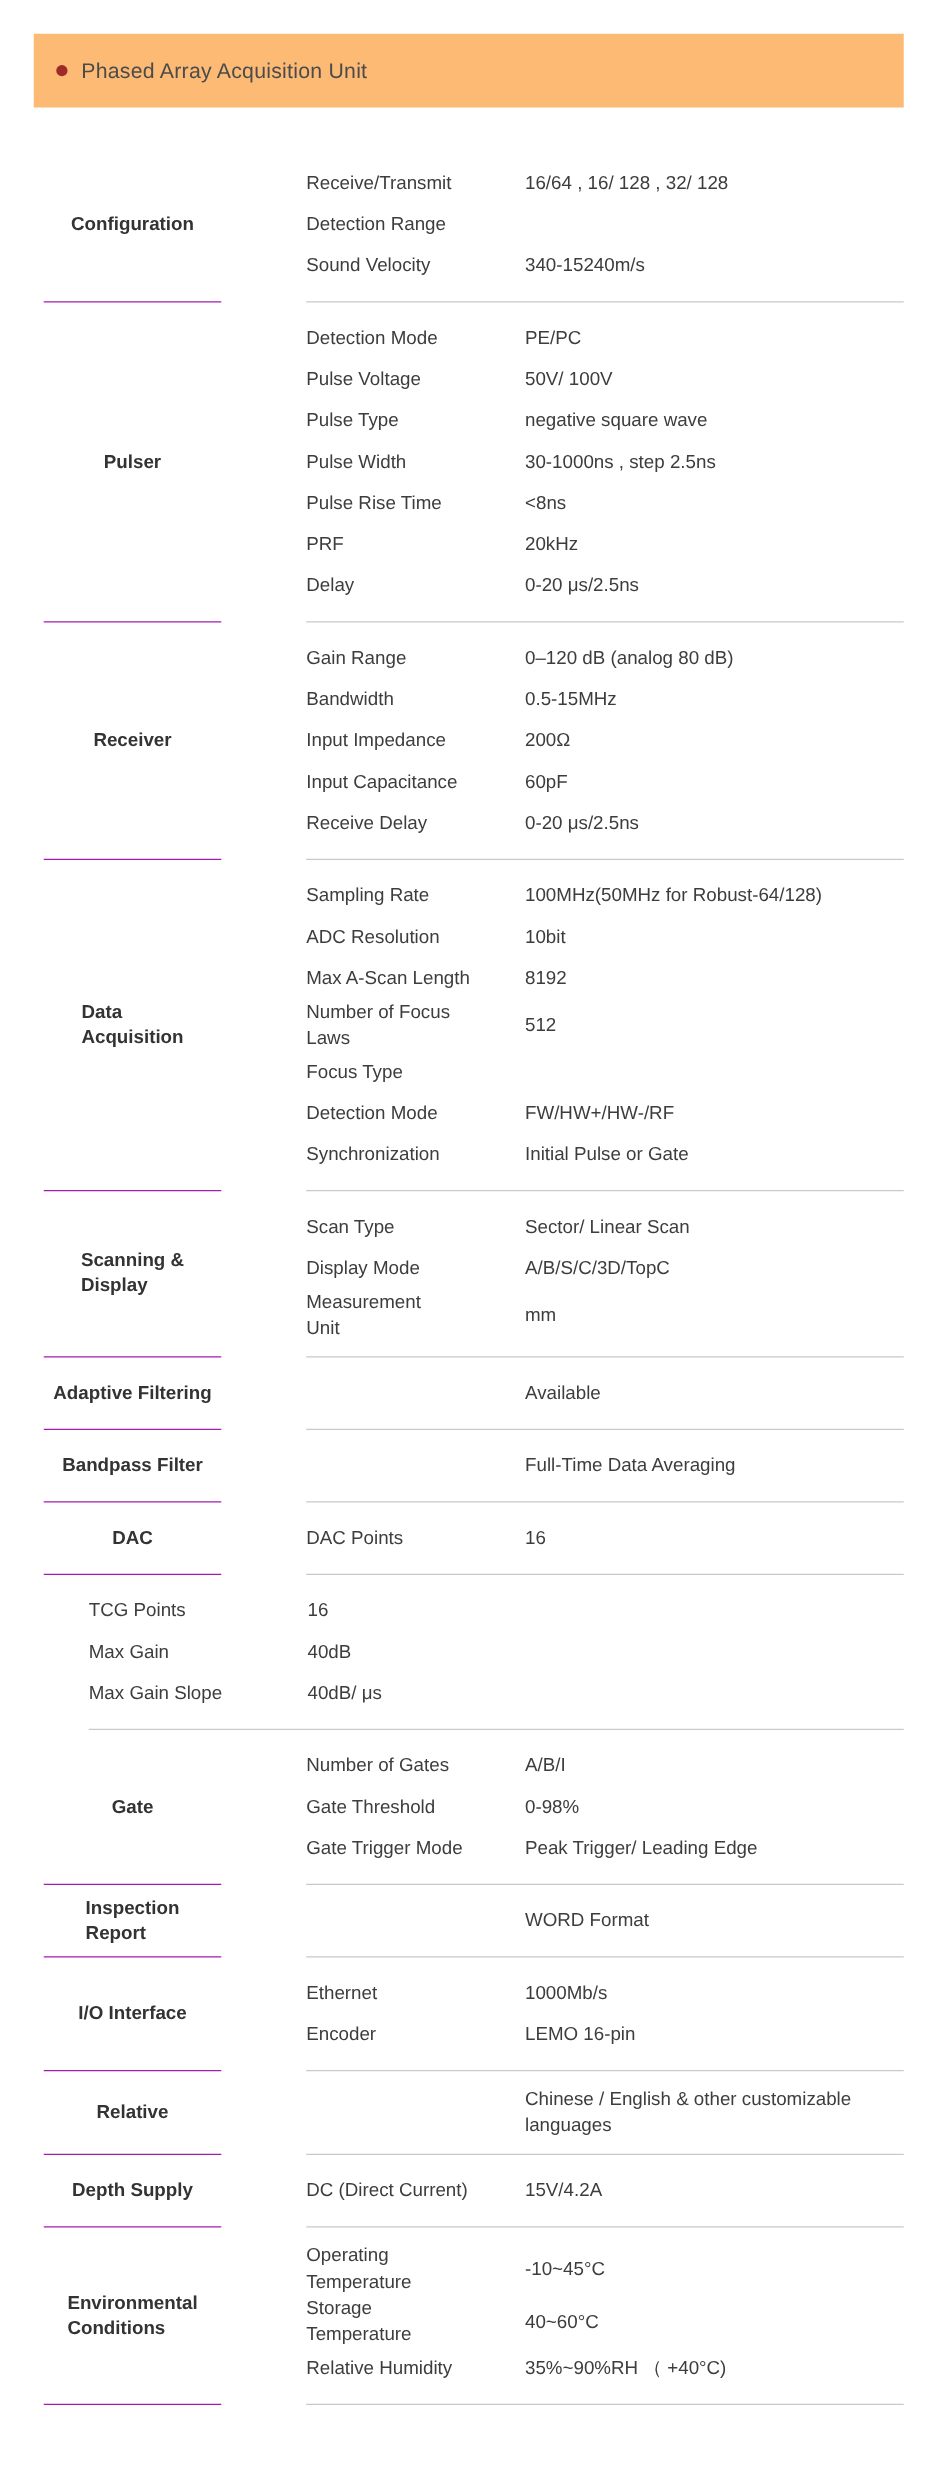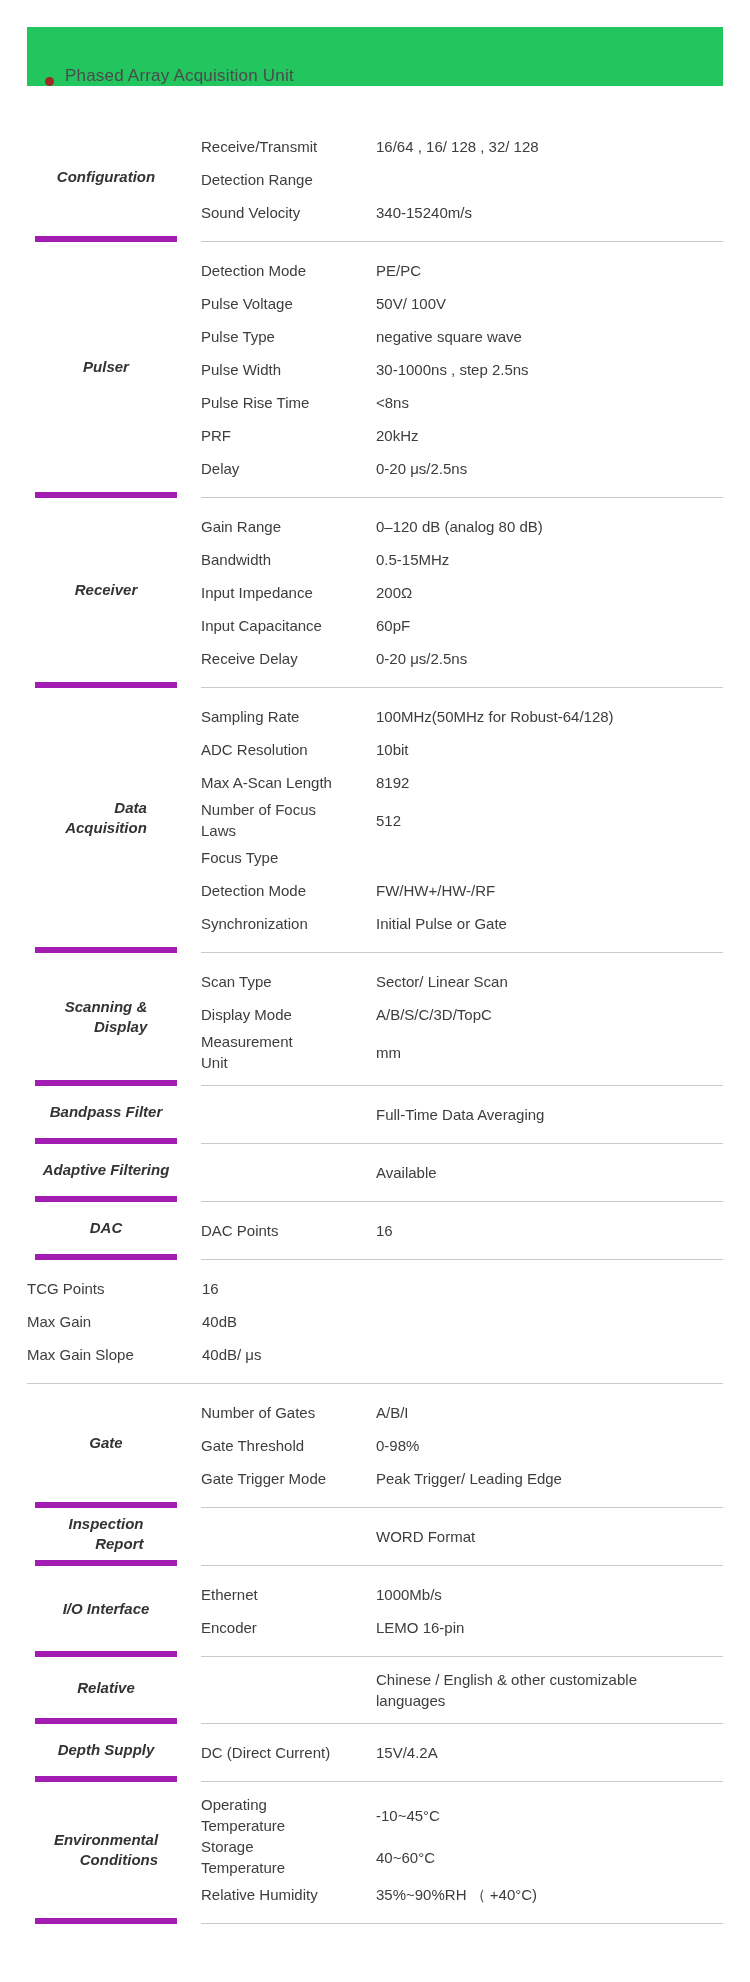--- a/index.html
+++ b/index.html
@@ -6,52 +6,52 @@
   html,body { background:#ffffff; }
   body {
     width:750px; height:1982px; overflow:hidden;
     font-family:"Liberation Sans","DejaVu Sans",sans-serif;
     color:#3d3d3d;
   }
   .page { padding:27px 27px 0 27px; }
 
   
   .header-bar {
-    height:59px; background:#22c55e;
-    display:flex; align-items:flex-end;
+    height:59px; background:#fdba74;
+    display:flex; align-items:center;
     padding-left:18px;
   }
   .bullet {
     width:9px; height:9px; border-radius:50%;
     background:#9e2b28; flex:0 0 auto;
   }
   .header-title {
     margin-left:11px;
     font-size:17px; font-weight:500; color:#4b4b4b;
     letter-spacing:0.2px;
   }
 
   
   .spec-table { margin-top:32px; }
   .section { display:flex; }
   .cat {
     width:142px; margin-left:8px; margin-right:24px;
-    border-bottom:6px solid #a21caf;
+    border-bottom:1px solid #a21caf;
     display:flex; align-items:center; justify-content:center;
-    text-align:right;
-    font-style:italic;
+    text-align:left;
   }
   .cat span {
     font-size:15px; font-weight:600; color:#333333;
     line-height:20px; white-space:pre-line;
   }
   .content {
     flex:1 1 auto;
     border-bottom:1px solid #c9c9c9;
     padding:12px 0;
+    margin-left:44px;
   }
   .row {
     display:grid; grid-template-columns:175px 1fr;
     align-items:center; min-height:33px;
   }
   .param, .value {
     font-size:15px; line-height:21px; color:#3d3d3d;
     white-space:pre-line;
   }
 </style>
@@ -224,38 +224,38 @@
   <div class="row">
     <span class="param">Measurement
 Unit</span>
     <span class="value">mm</span>
   </div>
 </div>
   </div>
 
   <div class="section">
     <div class="cat">
+      <span>Adaptive Filtering</span>
+    </div>
+    <div class="content rows">
+  <div class="row">
+    <span class="param"></span>
+    <span class="value">Available</span>
+  </div>
+</div>
+  </div>
+
+  <div class="section">
+    <div class="cat">
       <span>Bandpass Filter</span>
     </div>
     <div class="content rows">
   <div class="row">
     <span class="param"></span>
     <span class="value">Full-Time Data Averaging</span>
-  </div>
-</div>
-  </div>
-
-  <div class="section">
-    <div class="cat">
-      <span>Adaptive Filtering</span>
-    </div>
-    <div class="content rows">
-  <div class="row">
-    <span class="param"></span>
-    <span class="value">Available</span>
   </div>
 </div>
   </div>
 
   <div class="section">
     <div class="cat">
       <span>DAC</span>
     </div>
     <div class="content rows">
   <div class="row">

